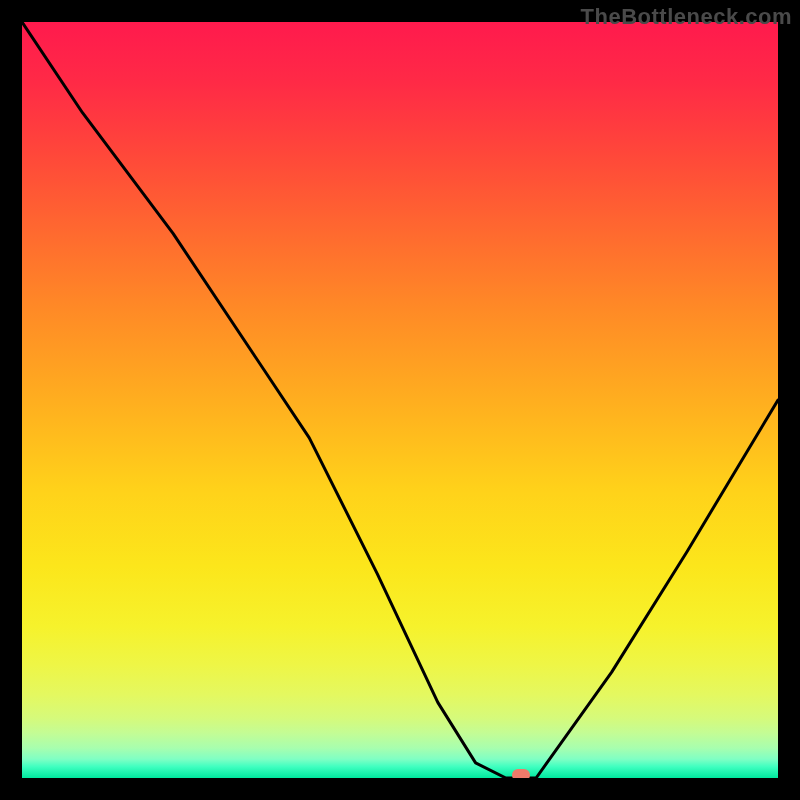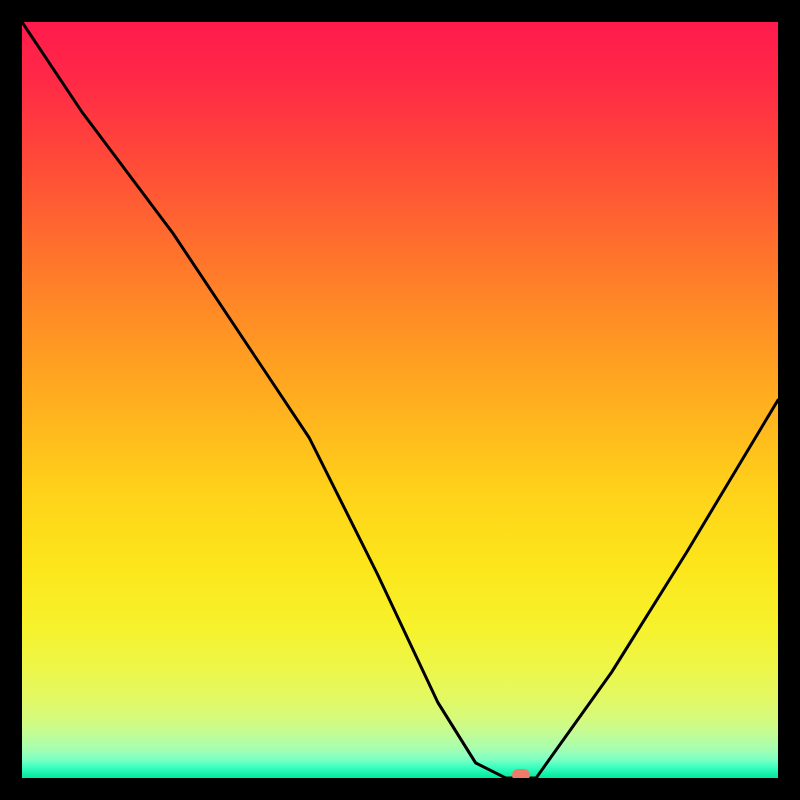--- a/index.html
+++ b/index.html
@@ -77,20 +77,21 @@
     background: #ef7a6a;
     border-radius: 6px;
     transform: translate(-50%, -50%);
     z-index: 4;
   }
 </style>
 </head>
 <body>
 
 <div class="frame">
+  <div class="watermark">TheBottleneck.com</div>
 
   <div class="plot-area">
     <div class="gradient"></div>
 
     <svg class="curve" viewBox="0 0 756 756" preserveAspectRatio="none">
       <path id="curve-path" d="M0.00 0.00 L60.48 90.72 L151.20 211.68 L241.92 347.76 L287.28 415.80 L355.32 551.88 L415.80 680.40 L453.60 740.88 L483.84 756.00 L514.08 756.00 L589.68 650.16 L665.28 529.20 L756.00 378.00" fill="none" stroke="#000" stroke-width="3" stroke-linejoin="round" stroke-linecap="round"></path>
     </svg>
 
     <div class="marker" id="marker" style="left: 498.96px; top: 753px;"></div>
   </div>

